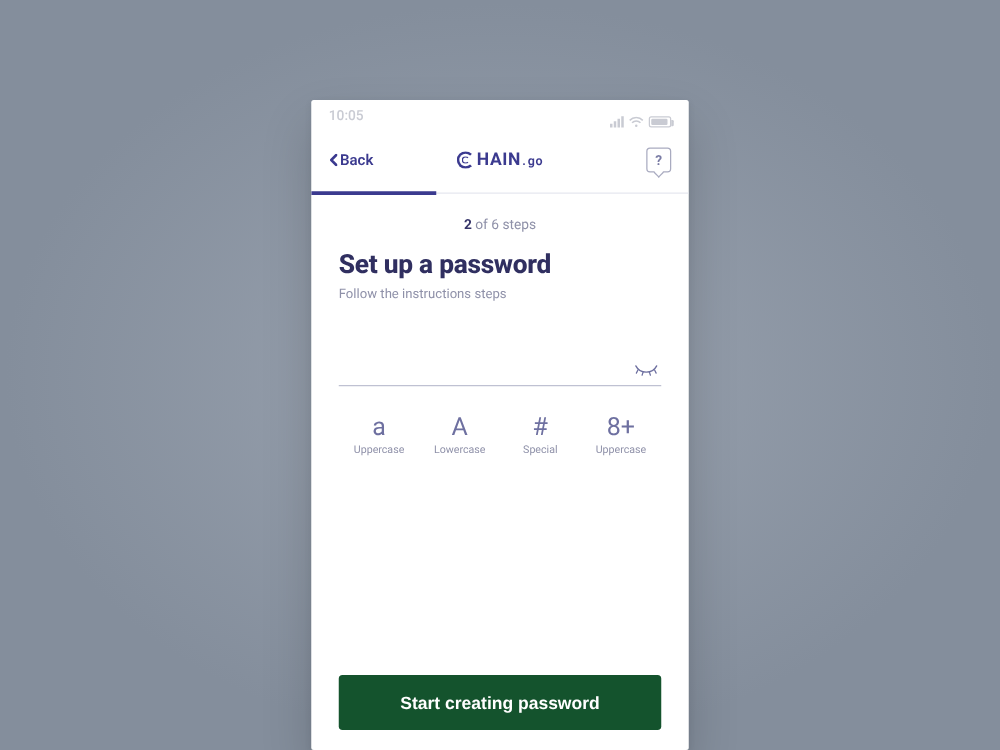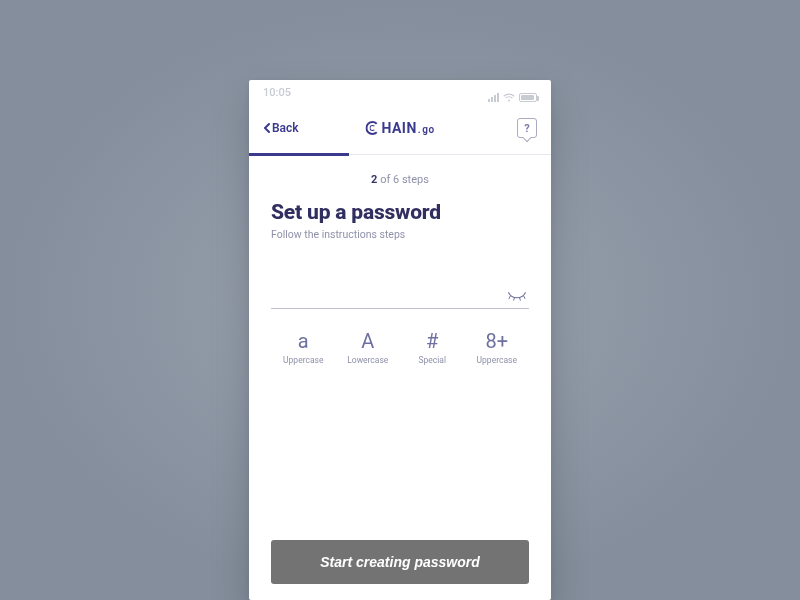--- a/index.html
+++ b/index.html
@@ -118,22 +118,22 @@
   .reqs{
     margin-top:22px; display:flex; justify-content:space-between; text-align:center;
   }
   .req{ flex:1; color:#6e70a0; }
   .req .glyph{ font-size:20px; font-weight:400; line-height:1; }
   .req .label{ font-size:8.5px; margin-top:4px; color:#8f91a9; }
 
   
   .cta{
     position:absolute; bottom:16px; left:22px; right:22px;
-    height:44px; background:#737373; color:#ffffff; border:none; border-radius:3px;
-    font-size:14px; font-weight:600; cursor:pointer;font-style:italic;
+    height:44px; background:#14532d; color:#ffffff; border:none; border-radius:3px;
+    font-size:14px; font-weight:600; cursor:pointer;
   }
 </style>
 </head>
 <body>
 
 <div class="phone">
 
   <div class="statusbar">
     <span>10:05</span>
     <div class="status-right">

